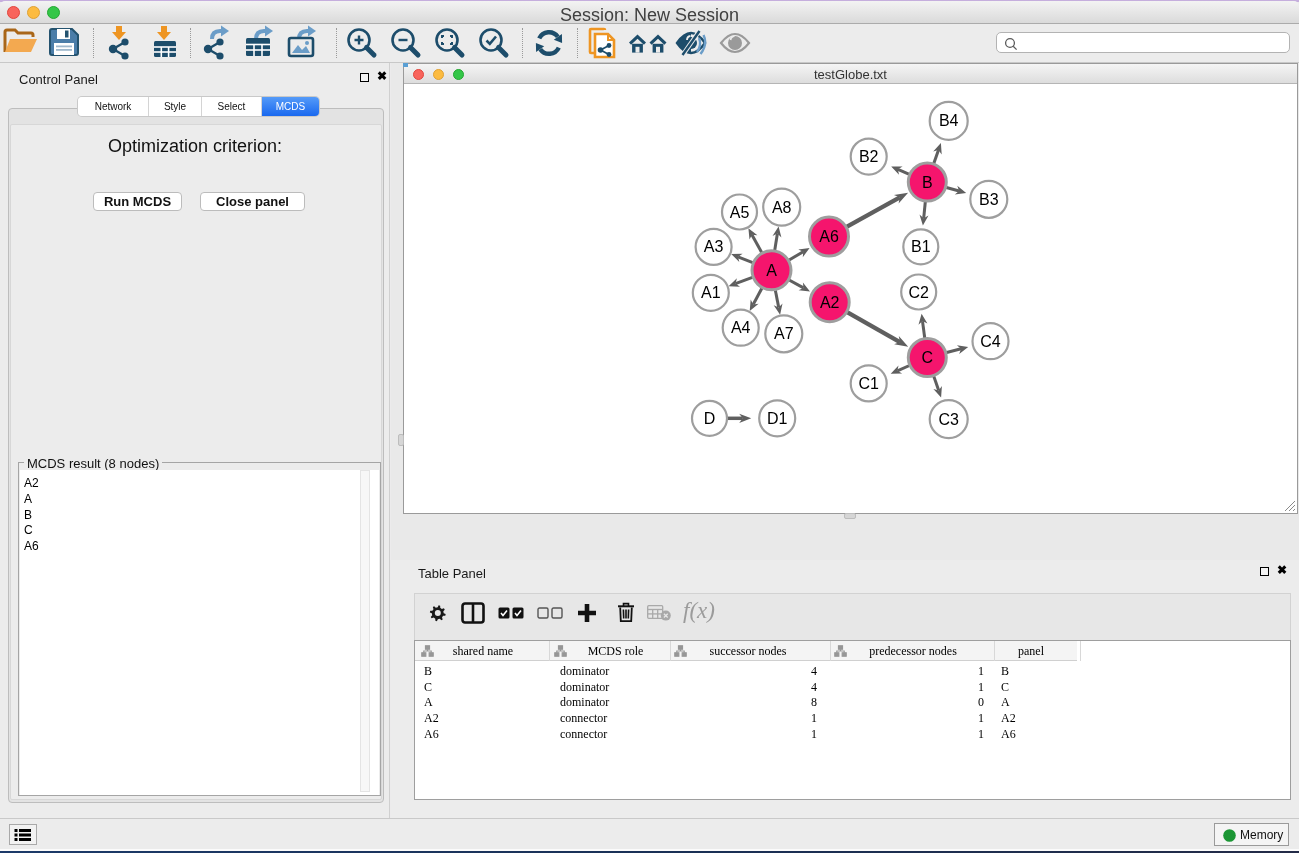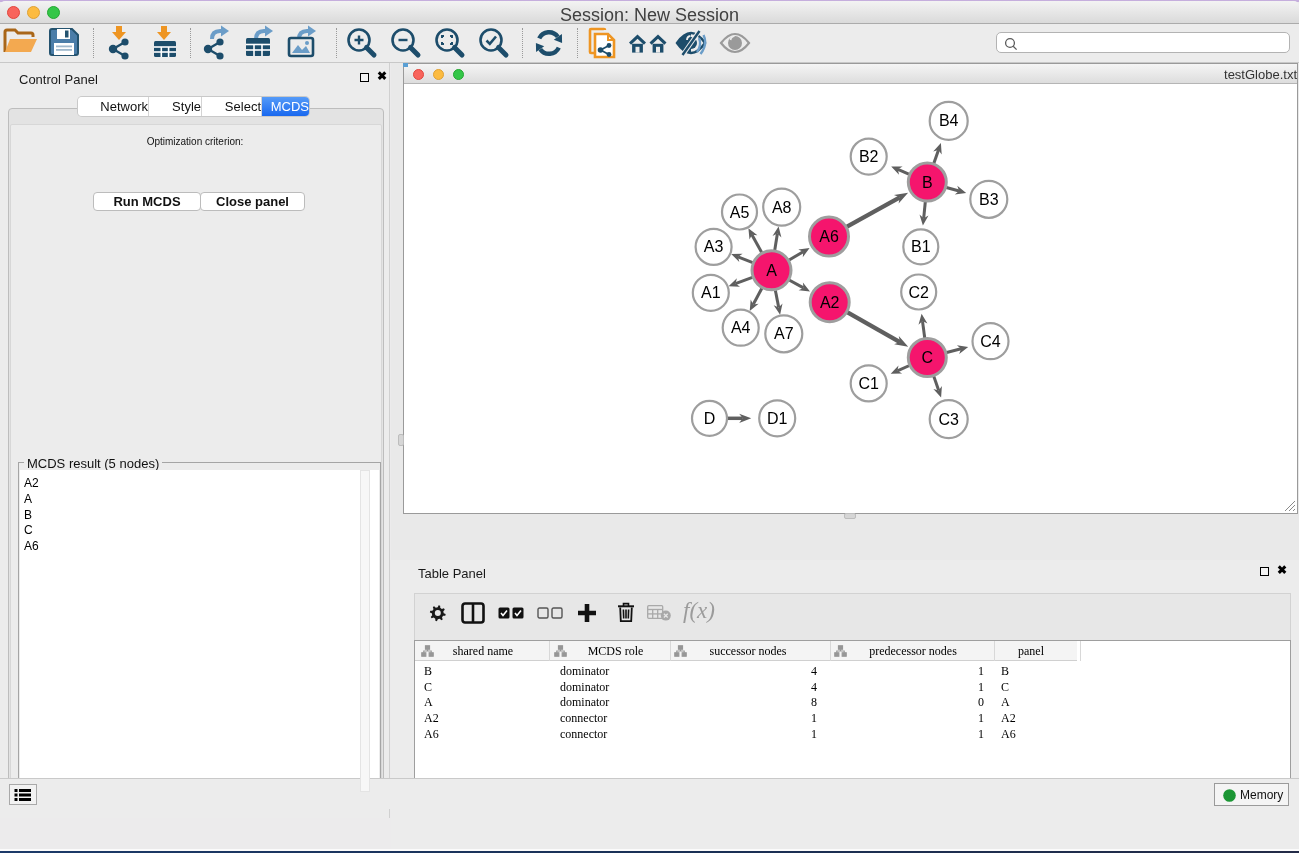--- a/index.html
+++ b/index.html
@@ -17,61 +17,61 @@
 .tsep { position:absolute; top:4px; height:30px; width:0; border-left:1px dotted #9a9a9a; }
 #searchbox { position:absolute; left:996px; top:8px; width:294px; height:21px; background:#fff;
   border:1px solid #b3b3b3; border-radius:5px; }
 
 #cpanel { left:0; top:63px; width:390px; height:755px; background:#ececec; border-right:1px solid #d0d0d0; }
 #cp-title { position:absolute; left:19px; top:9px; font-size:13px; color:#1a1a1a; }
 .floatbtn { position:absolute; top:10px; width:9px; height:9px; border:1.5px solid #000; background:#f4f4f4; }
 .closex { position:absolute; top:6px; font-size:12px; font-weight:bold; color:#000; }
 #cp-tabs { position:absolute; left:78px; top:34px; height:19px; display:flex; z-index:5;
   border-radius:4px; overflow:hidden; box-shadow:0 0 0 1px #c9c9c9; }
-.cptab { background:#fff; font-size:13px; color:#111; text-align:right; line-height:19px; border-right:1px solid #d4d4d4; }
+.cptab { background:#fff; font-size:10px; color:#111; text-align:center; line-height:19px; border-right:1px solid #d4d4d4; }
 .cptab.sel { background:linear-gradient(#559bf8,#1968ef); color:#fff; border-right:none; }
 #cp-outer { position:absolute; left:8px; top:45px; width:376px; height:695px; background:#e3e3e3;
   border:1px solid #bdbdbd; border-radius:4px; }
 #cp-inner { position:absolute; left:10px; top:61px; width:372px; height:676px; background:#ececec;
   border:1px solid #d7d7d7; border-radius:2px; }
-#optlabel { position:absolute; left:0; top:73px; width:390px; text-align:center; font-size:10px; color:#111; }
+#optlabel { position:absolute; left:0; top:73px; width:390px; text-align:center; font-size:18px; color:#111; }
 #dropdown { position:absolute; left:42px; top:96px; width:312px; height:20px; background:#fff;
   border:1px solid #b5b5b5; border-radius:4px; font-size:13px; color:#111; line-height:18px; padding-left:7px; }
 #dd-step { position:absolute; right:-1px; top:-1px; width:16px; height:20px; border-radius:0 4px 4px 0;
   background:linear-gradient(#5da0f9,#1a6bf0); }
 .btn { position:absolute; top:129px; height:19px; background:#fff; border:1px solid #bcbcbc; border-radius:4px;
   font-size:13px; font-weight:bold; color:#111; text-align:center; line-height:17px; }
 #fieldset { position:absolute; left:18px; top:399px; width:363px; height:334px; border:1px solid #a5a5a5; }
 #fs-legend { position:absolute; left:5px; top:-7px; background:#ececec; padding:0 3px; font-size:13px; color:#111; }
 #listbox { position:absolute; left:1px; top:7px; width:359px; height:325px; background:#fff; padding-top:6px; }
 #listbox div { font-size:12px; color:#000; padding-left:4px; height:15.8px; line-height:15.8px; }
 #scrolltrack { position:absolute; left:360px; top:407px; width:10px; height:322px; background:#f7f7f7; border:1px solid #e4e4e4; z-index:3;}
 
 #desktop { left:391px; top:63px; width:908px; height:755px; background:#e9e9e9; }
 #netwin { position:absolute; left:12px; top:0px; width:895px; height:451px; background:#fff; border:1px solid #9a9a9a; }
 #nw-titlebar { position:absolute; left:0; top:0; width:100%; height:20px;
   background:linear-gradient(#f5f5f5,#dddddd); border-bottom:1px solid #b5b5b5; }
-#nw-title { position:absolute; width:100%; top:3px; text-align:right; font-size:13px; color:#333; }
+#nw-title { position:absolute; width:100%; top:3px; text-align:center; font-size:13px; color:#333; }
 .tl2 { position:absolute; top:4.5px; width:11px; height:11px; border-radius:50%; }
 
 #tpanel { position:absolute; left:0px; top:457px; width:908px; height:298px; background:#ececec;margin-top:40px; }
 #tp-title { position:absolute; left:27px; top:5px; font-size:13px; color:#1a1a1a; }
 #tp-toolbar { position:absolute; left:23px; top:33px; width:877px; height:47px; background:#e7e7e7;
   border:1px solid #d2d2d2; border-bottom:none; }
 #tp-table { position:absolute; left:23px; top:80px; width:877px; height:160px; background:#fff; border:1px solid #9e9e9e;font-family:Liberation Serif, serif; }
 #tp-header { position:absolute; left:0; top:0; width:662px; height:20px; background:#f4f4f4; border-bottom:1px solid #d0d0d0; }
 .hcell { position:absolute; top:0; height:20px; font-size:12px; color:#111; text-align:center; line-height:20px; border-right:1px solid #d8d8d8; }
 .hicon { position:absolute; top:4px; width:13px; height:12px; }
 .trow { position:absolute; left:0; width:100%; height:16px; font-size:12px; color:#000; }
 .trow span { position:absolute; }
 #tp-tabs { position:absolute; left:282px; top:271px; height:20px; display:flex; border-radius:4px; overflow:hidden; box-shadow:0 0 0 1px #c9c9c9; background:#fff; }
 .tptab { background:#fff; font-size:13px; color:#111; text-align:center; line-height:20px; border-right:1px solid #d4d4d4; }
 .tptab.sel { background:linear-gradient(#559bf8,#1968ef); color:#fff; }
 
-#statusbar { left:0; top:778px; width:1299px; height:31px; background:#ececec; border-top:1px solid #c9c9c9; }
+#statusbar { left:0; top:818px; width:1299px; height:31px; background:#ececec; border-top:1px solid #c9c9c9; }
 #listbtn { position:absolute; left:9px; top:5px; width:28px; height:21px; background:#f2f2f2; border:1px solid #a9a9a9; }
 #membtn { position:absolute; left:1214px; top:4px; width:75px; height:23px; background:#f4f4f4; border:1px solid #9a9a9a;
   font-size:12px; color:#111; }
 #botwhite { left:0; top:849px; width:1299px; height:2px; background:#fbfbfb; }
 #botstrip { left:0; top:851px; width:1299px; height:2px; background:linear-gradient(90deg,#1c3a69,#1a3055 55%,#232b47); }
 </style>
 </head>
 <body>
 <div class="abs" id="topstrip"></div>
 <div class="abs" id="titlebar">
@@ -232,28 +232,28 @@
 <div class="abs" id="cpanel">
   <div id="cp-title">Control Panel</div>
   <div class="floatbtn" style="left:360px"></div>
   <div class="closex" style="left:377px">✖</div>
   <div id="cp-outer"></div>
   <div id="cp-inner"></div>
   <div id="cp-tabs">
     <div class="cptab" style="width:71px">Network</div>
     <div class="cptab" style="width:53px">Style</div>
     <div class="cptab" style="width:60px">Select</div>
-    <div class="cptab sel" style="width:47px">MCDS</div>
+    <div class="cptab sel" style="width:57px">MCDS</div>
   </div>
   <div id="optlabel">Optimization criterion:</div>
-  <div class="btn" style="left:93px;width:108px;">Run MCDS</div>
+  <div class="btn" style="left:93px;width:89px;">Run MCDS</div>
   <div class="btn" style="left:200px;width:105px;">Close panel</div>
   <div id="scrolltrack" class="abs"></div>
   <div id="fieldset">
-    <div id="fs-legend">MCDS result (5 nodes)</div>
+    <div id="fs-legend">MCDS result (8 nodes)</div>
     <div id="listbox">
       <div>A2</div>
         <div>A</div>
         <div>B</div>
         <div>C</div>
         <div>A6</div>
     </div>
   </div>
 </div>
 

